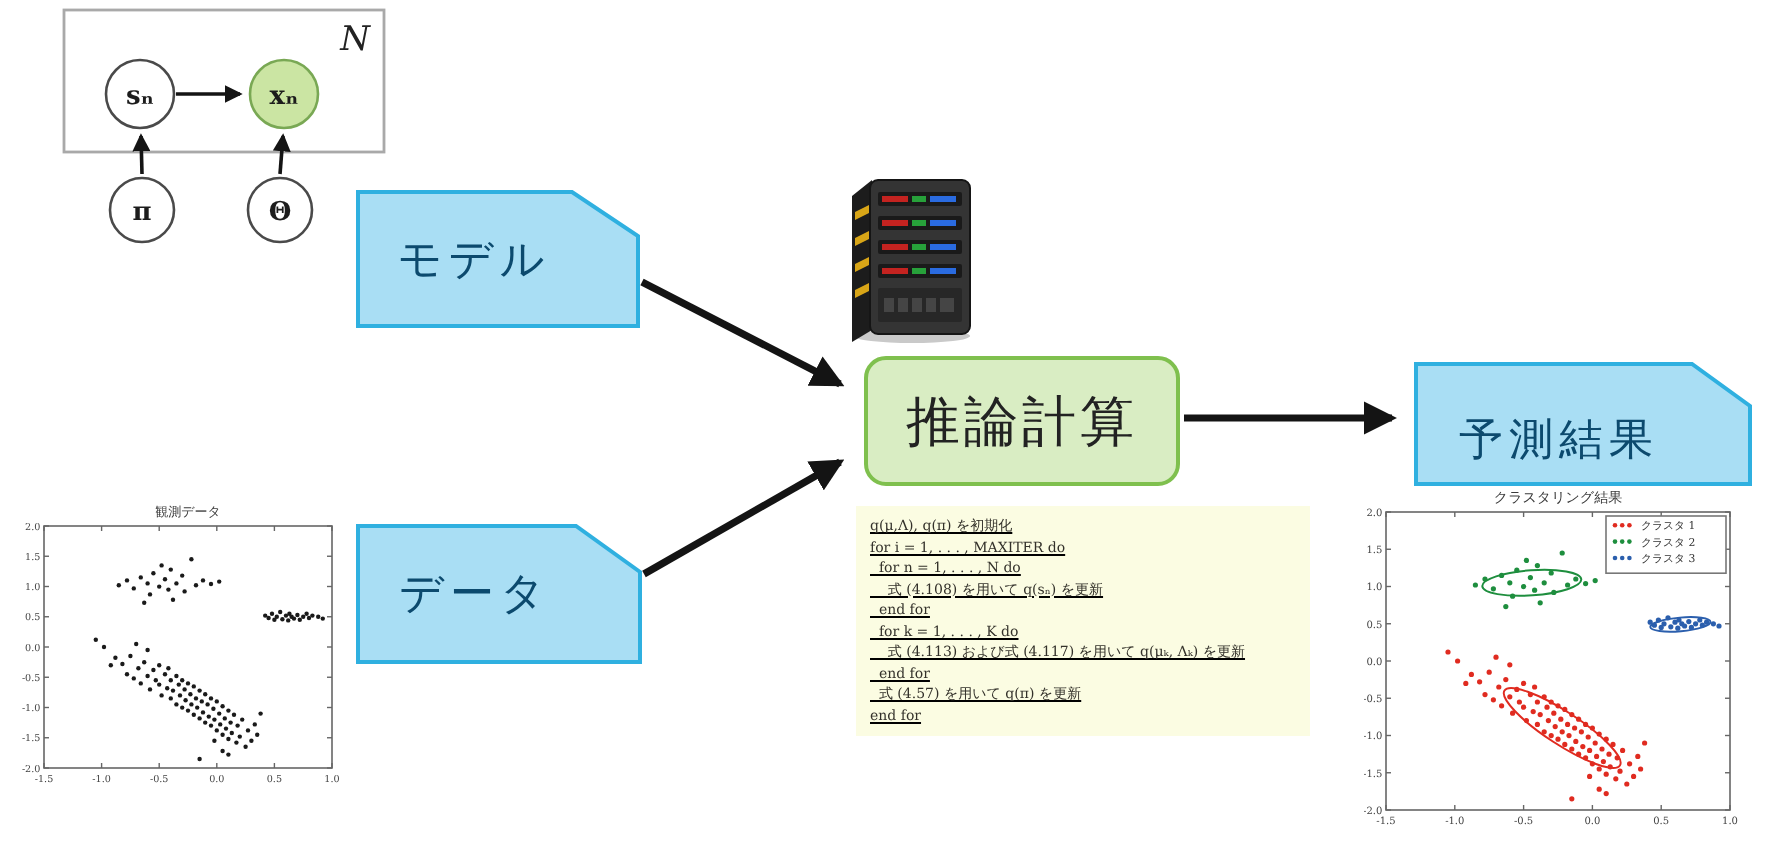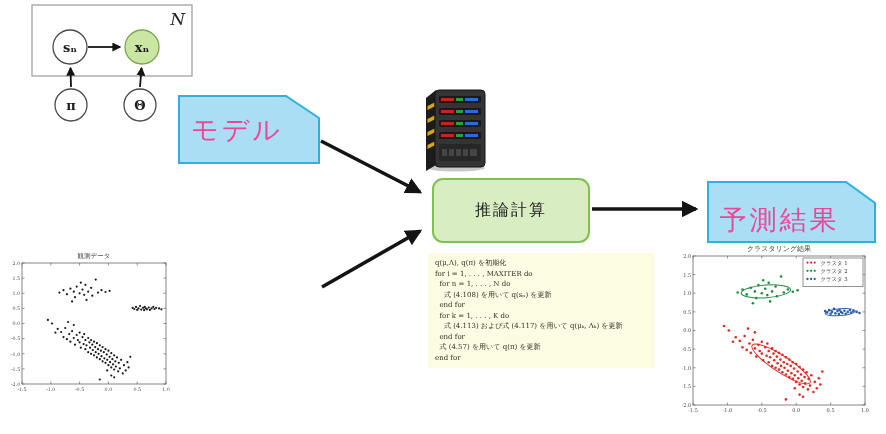--- a/index.html
+++ b/index.html
@@ -6,31 +6,31 @@
   #canvas{position:relative;width:886px;height:434px;background:#ffffff;overflow:hidden;
           font-family:"DejaVu Serif","Liberation Serif",serif;}
   .abs{position:absolute;}
   svg text{font-family:"DejaVu Serif","Liberation Serif",serif;}
 
   
   .tag{position:absolute;}
   .tag svg{position:absolute;left:0;top:0;}
   .tag-shape{fill:#a9def4;stroke:#2fb0e0;stroke-width:2;}
   .tag-label{position:absolute;inset:0;display:flex;align-items:center;justify-content:center;
-             font-size:27px;letter-spacing:3px;color:#ec4899;padding-right:24px;}
+             font-size:22px;letter-spacing:3px;color:#0c4a6e;padding-right:24px;}
 
   
   #inference-box{position:absolute;left:432px;top:178px;width:158px;height:65px;
                  background:#d9edc3;border:2.5px solid #7fc04e;border-radius:11px;
                  display:flex;align-items:center;justify-content:center;
-                 font-size:16px;letter-spacing:2px;color:#222;box-sizing:border-box;}
+                 font-size:27px;letter-spacing:2px;color:#222;box-sizing:border-box;}
 
   
   #code-box{position:absolute;left:428px;top:253px;width:227px;height:115px;
-            background:#fbfce2;box-sizing:border-box;padding:5px 7px;}
+            background:#fbfce2;box-sizing:border-box;padding:5px 7px;text-decoration:underline;}
   #code-box pre{margin:0;font-family:"DejaVu Serif","Liberation Serif",serif;
                 font-size:7px;line-height:10.5px;color:#33312a;white-space:pre;}
 
   
   .chart{position:absolute;text-align:right;}
 </style>
 </head>
 <body>
 
 <div id="canvas">
@@ -67,20 +67,26 @@
     <line x1="592" y1="209" x2="696" y2="209" stroke="#141414" stroke-width="3.6" marker-end="url(#ah-b)"></line>
   </svg>
 
   <div class="tag" style="left:178px;top:95px;width:142px;height:69px">
     <svg width="142" height="69" viewBox="0 0 142 69">
       <polygon class="tag-shape" points="1,1 108,1 141,23 141,68 1,68"></polygon>
     </svg>
     <div class="tag-label">モデル</div>
   </div>
 
+  <div class="tag" style="left:178px;top:262px;width:143px;height:70px">
+    <svg width="143" height="70" viewBox="0 0 143 70">
+      <polygon class="tag-shape" points="1,1 110,1 142,24 142,69 1,69"></polygon>
+    </svg>
+    <div class="tag-label">データ</div>
+  </div>
 
   <div class="tag" style="left:707px;top:181px;width:169px;height:78px">
     <svg width="169" height="62" viewBox="0 0 169 62">
       <polygon class="tag-shape" points="1,1 139,1 168,22 168,61 1,61"></polygon>
     </svg>
     <div class="tag-label">予測結果</div>
   </div>
 
   <div id="inference-box">
     <span>推論計算</span>

